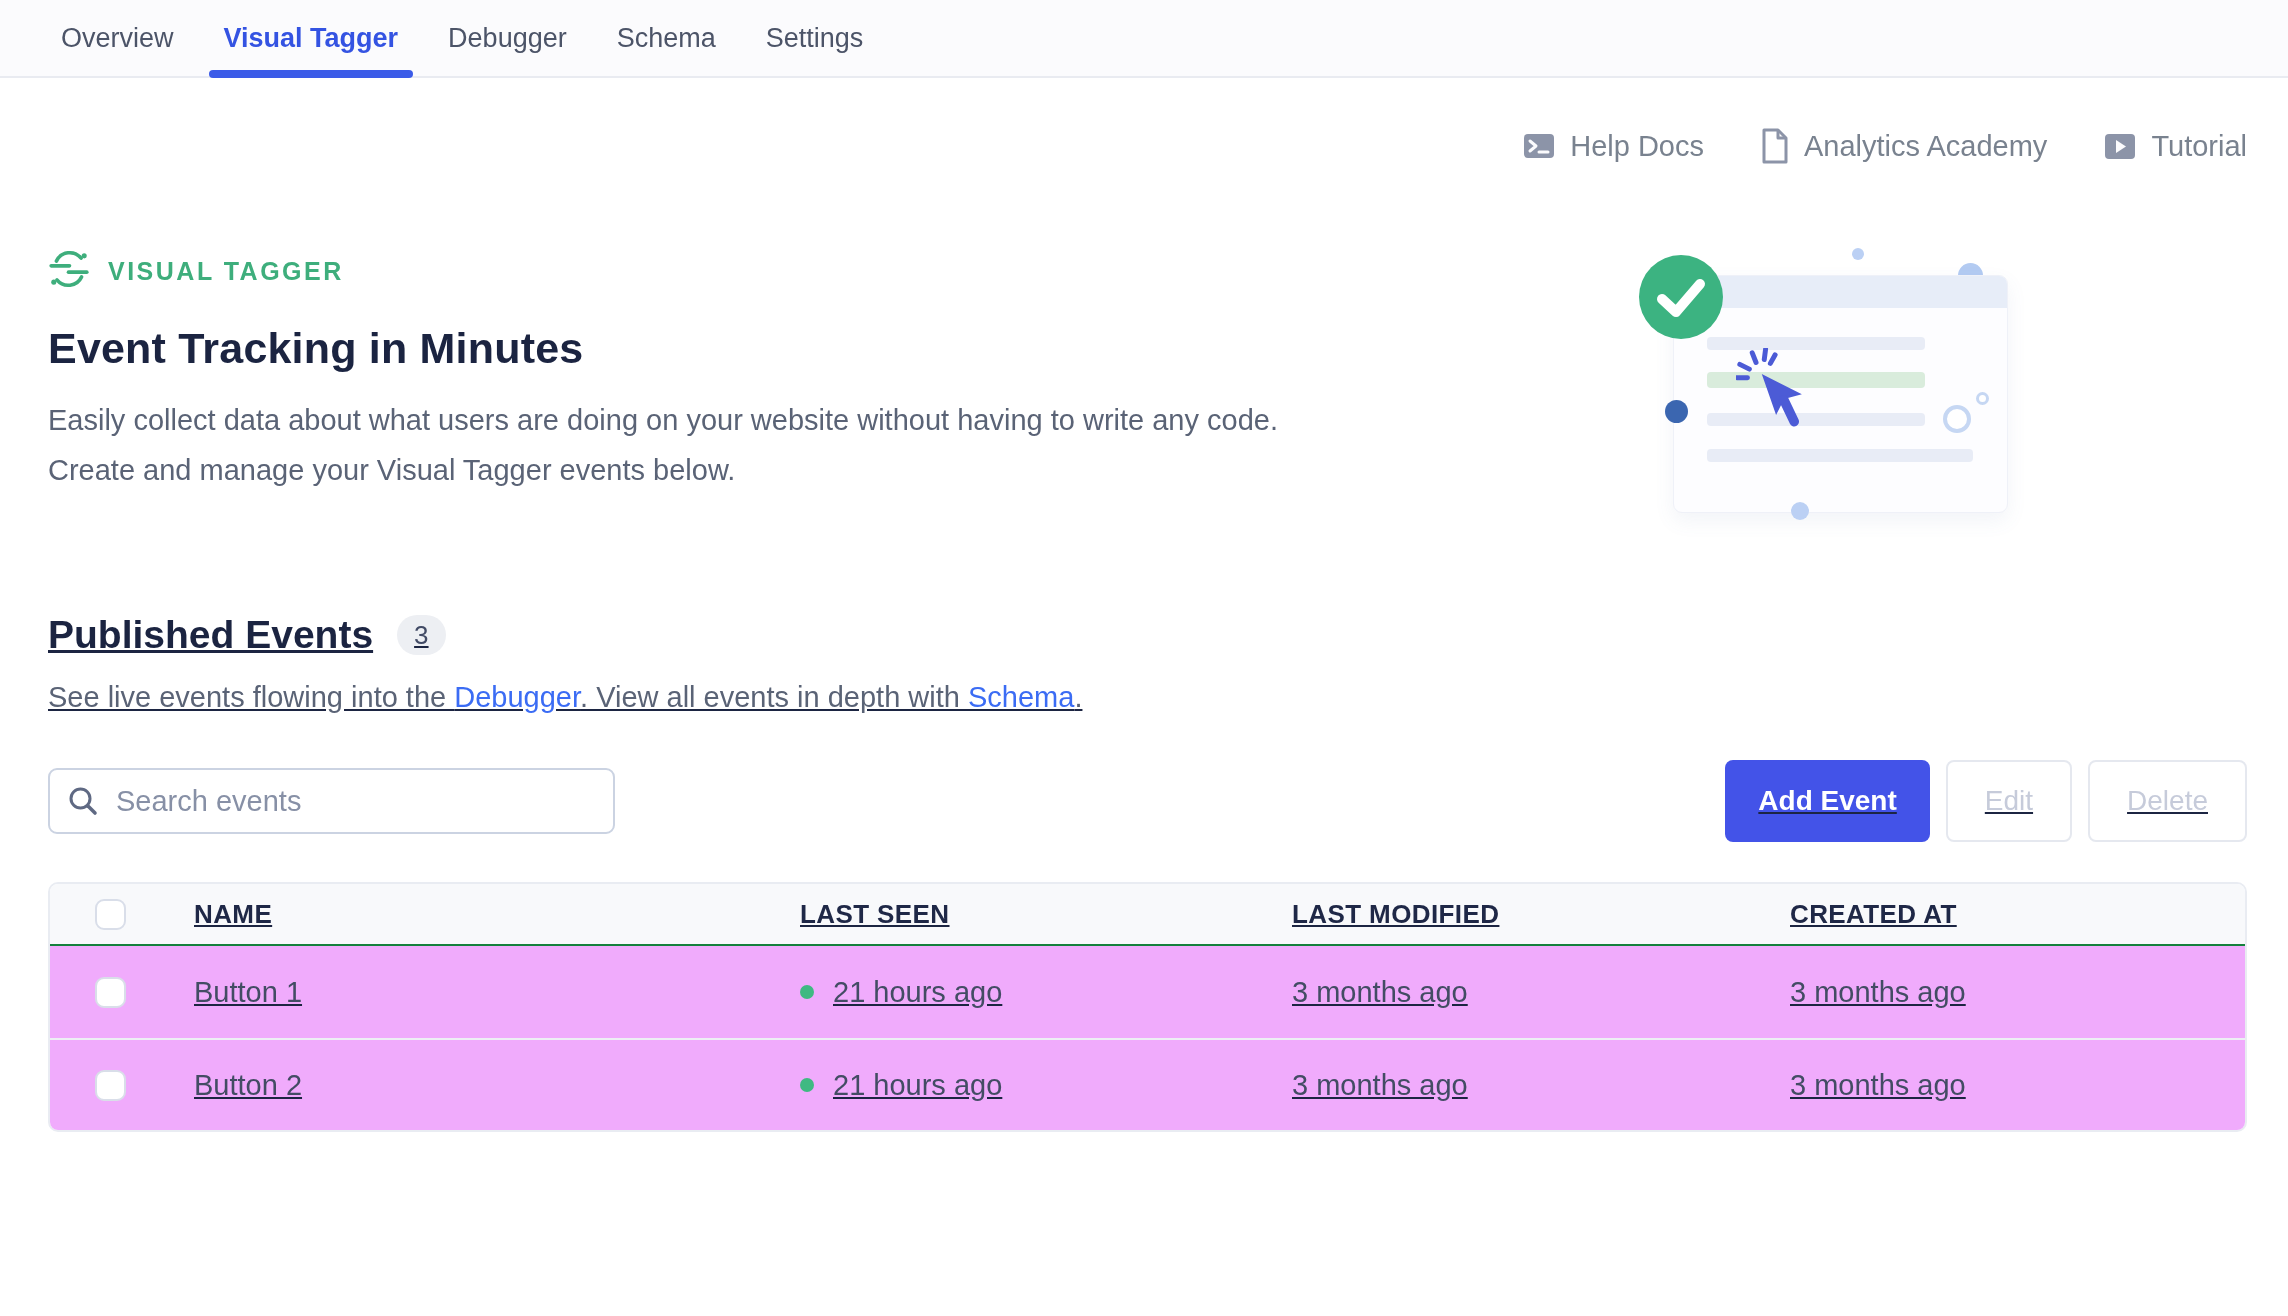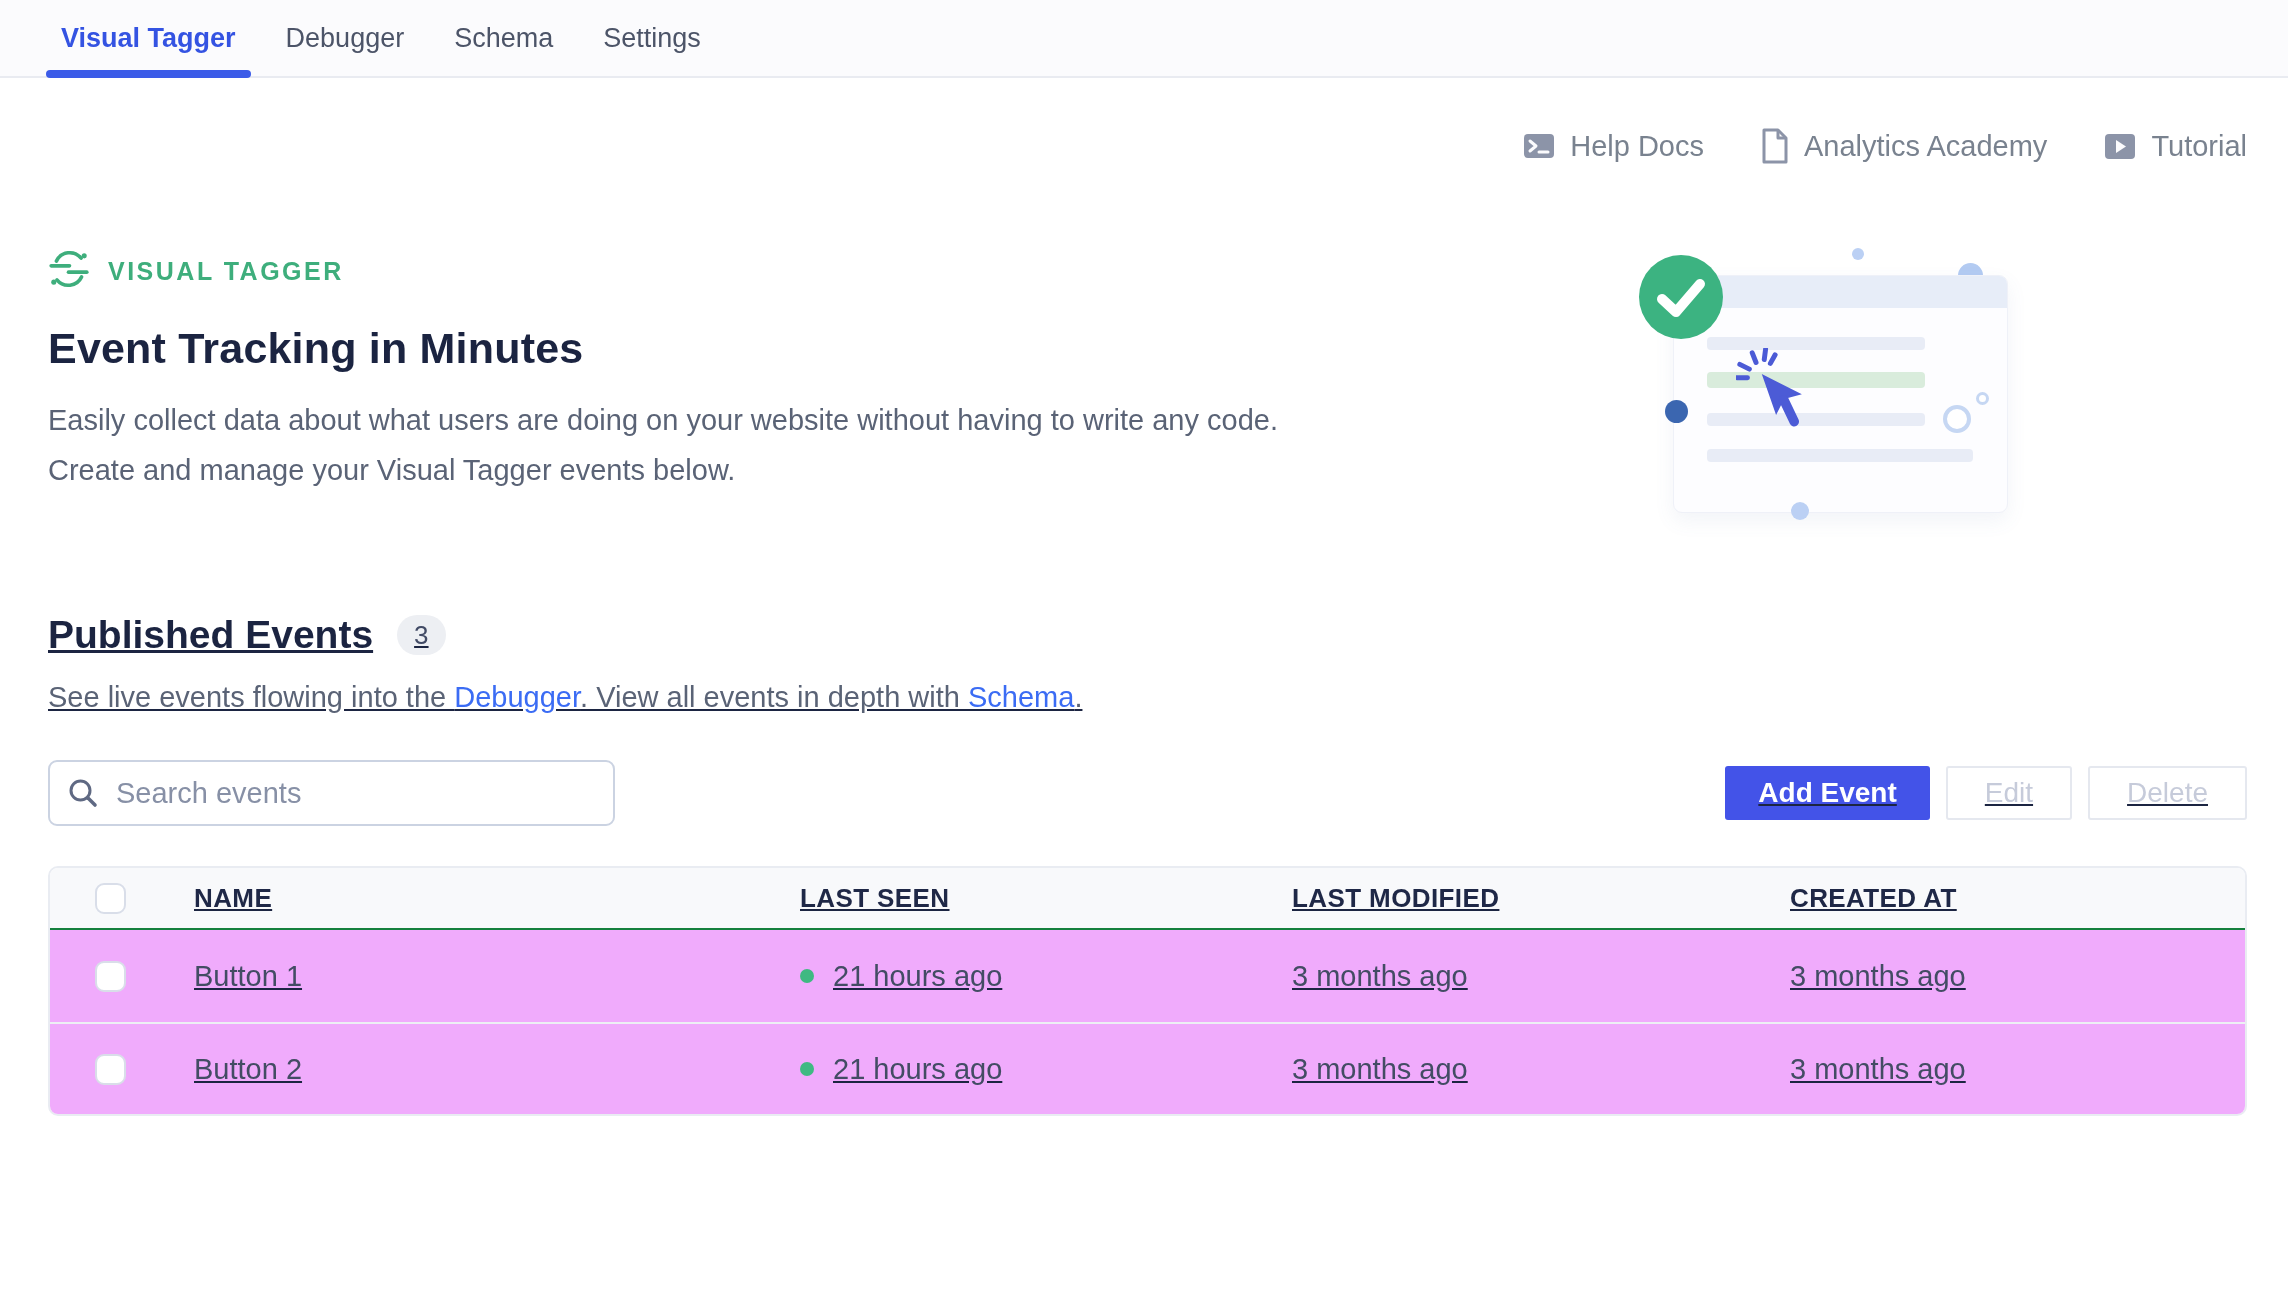--- a/index.html
+++ b/index.html
@@ -63,21 +63,21 @@
 
   
   .toolbar { margin-top:46px; display:flex; justify-content:space-between; align-items:center; }
   .searchbox { position:relative; width:567px; height:66px; }
   .searchbox input { width:100%; height:100%; border:2px solid #CBD3E2; border-radius:9px;
     padding:0 20px 0 66px; font-size:29px; color:#2A3350; outline:none;
     font-family:"Liberation Sans", sans-serif; background:#fff; }
   .searchbox input::placeholder { color:#8790A6; }
   .searchbox svg { position:absolute; left:19px; top:17px; }
   .btns { display:flex; gap:16px; }
-  .btn { height:54px; border-radius:3px; font-size:28px; font-family:"Liberation Sans", sans-serif;
+  .btn { height:82px; border-radius:8px; font-size:28px; font-family:"Liberation Sans", sans-serif;
     cursor:pointer; }
   .btn-primary { background:#4353E8; color:#fff; border:none; padding:0 33px; font-weight:600; }
   .btn-ghost { background:#fff; border:2px solid #E5E8EF; color:#C6CBDA; padding:0 37px; }
 
   
   .events-table { margin-top:40px; width:100%; border:2px solid #E9ECF2; border-radius:10px;
     border-collapse:separate; border-spacing:0; overflow:hidden; table-layout:fixed; }
   .events-table thead th { height:62px; background:#F8F9FB; border-bottom:2px solid #15803d;
     font-size:26px; font-weight:700; color:#1F2847; text-align:left; letter-spacing:.4px; }
   .events-table tbody td { height:92px; font-size:29px; color:#434C64; background:#f0abfc; }
@@ -87,20 +87,21 @@
     background:#fff; cursor:pointer; }
   .seen-wrap { display:flex; align-items:center; gap:19px; }
   .status-dot { width:14px; height:14px; border-radius:50%; flex:none; }
   .status-dot.seen { background:#3FB982; }
   .status-dot.not-seen { background:#F8A62A; }
 </style>
 </head>
 <body>
 
 <nav class="nav">
+  <div class="tab">Overview</div>
   <div class="tab active">Visual Tagger</div>
   <div class="tab">Debugger</div>
   <div class="tab">Schema</div>
   <div class="tab">Settings</div>
 </nav>
 
 <div class="content">
 
   <div class="helpbar">
     <div class="helplink">

